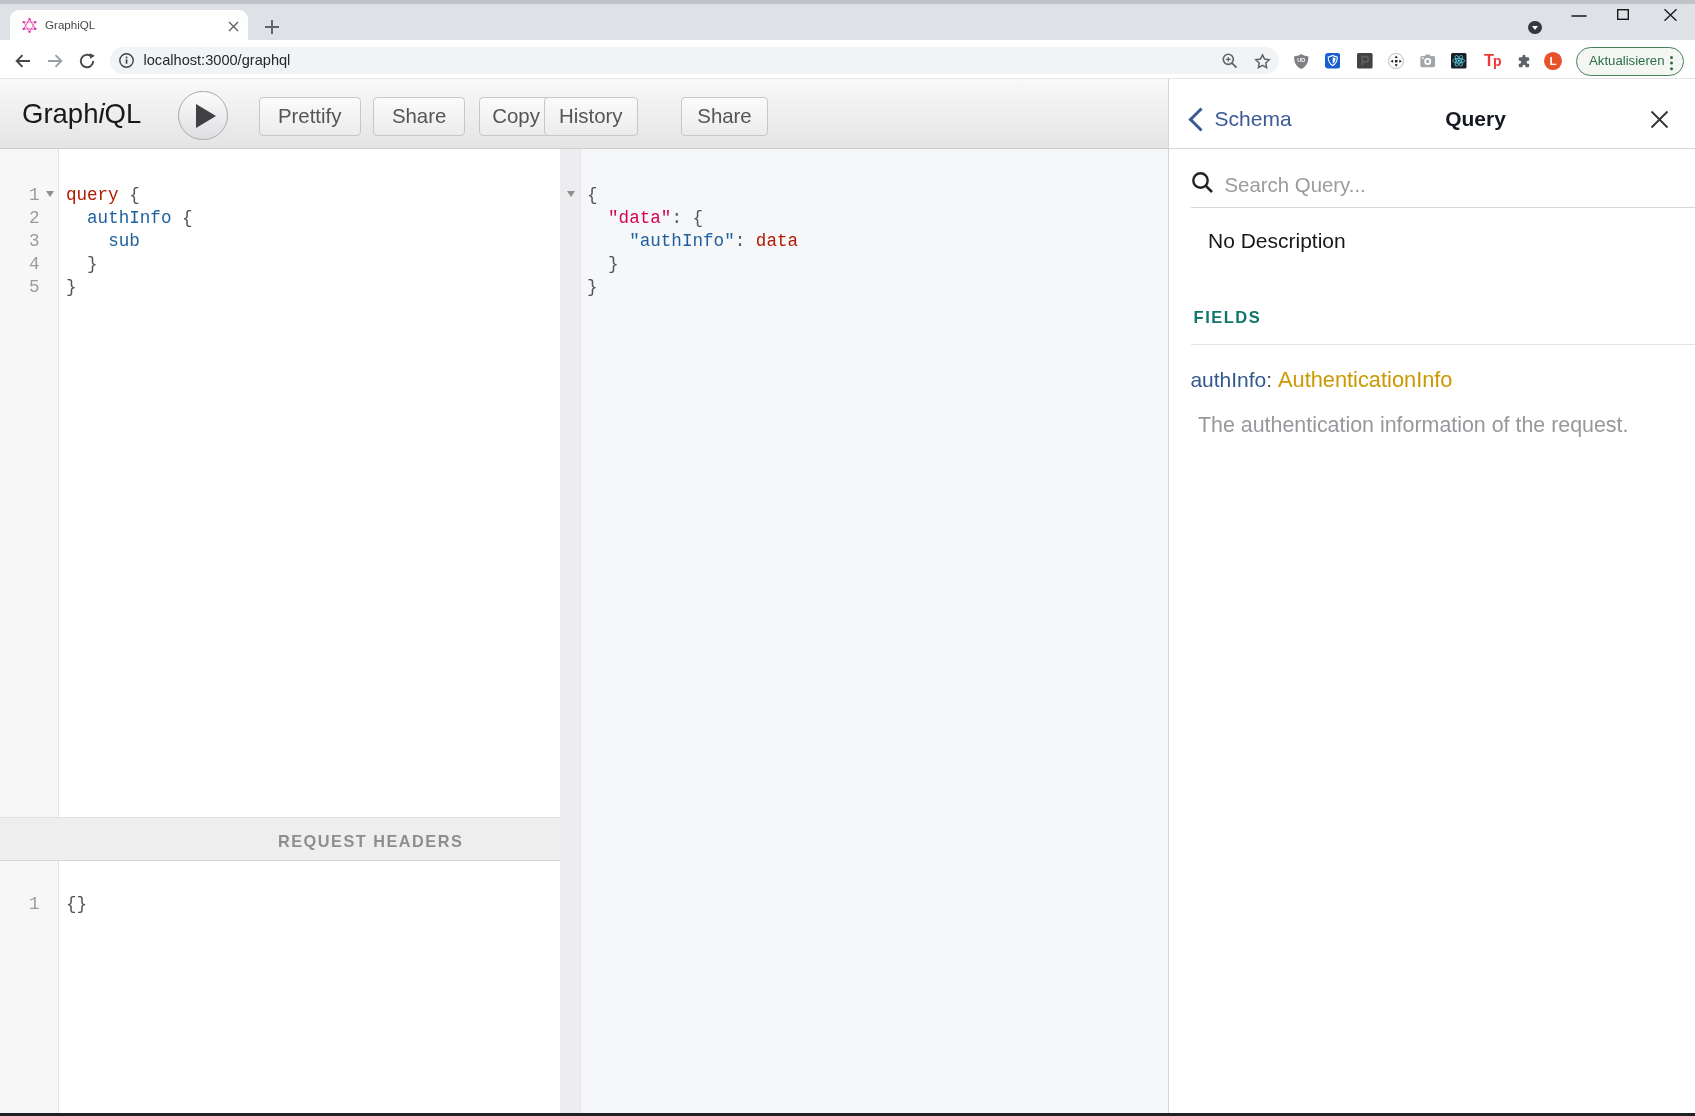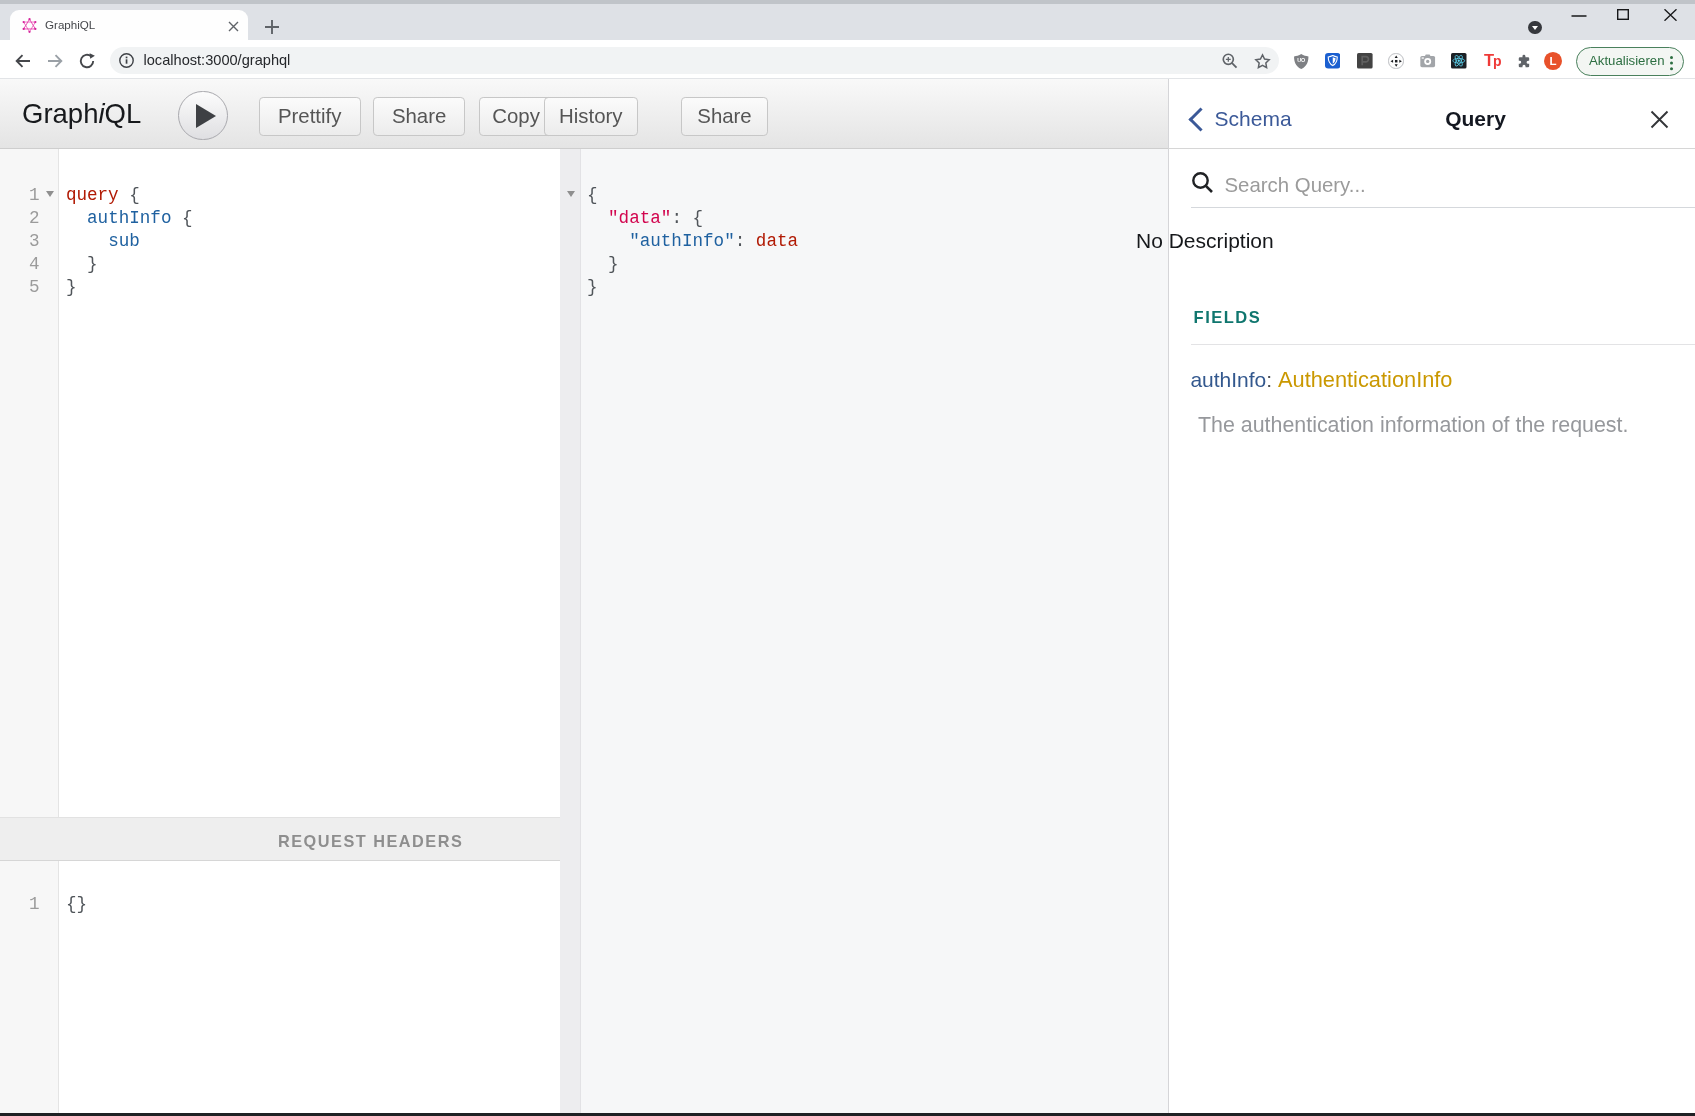--- a/index.html
+++ b/index.html
@@ -205,18 +205,18 @@
 <div class="abs" style="left:1445px;top:107px;width:61px;text-align:center;font-size:21px;font-weight:bold;color:#141821;line-height:24px;">Query</div>
 <svg class="abs" style="left:1650px;top:110px;" width="19" height="19" viewBox="0 0 19 19">
     <path d="M1.5 1.5 L17.5 17.5 M17.5 1.5 L1.5 17.5" stroke="#333538" stroke-width="1.9"></path>
   </svg>
 <svg class="abs" style="left:1191px;top:170.5px;" width="24" height="24" viewBox="0 0 24 24">
     <circle cx="9.5" cy="9.5" r="7.2" fill="none" stroke="#202225" stroke-width="2.4"></circle>
     <path d="M14.6 14.6 L21 21" stroke="#202225" stroke-width="2.6"></path>
   </svg>
 <div class="abs" style="left:1224.5px;top:172.9px;font-size:20.4px;color:#9b9b9b;line-height:24px;">Search Query...</div>
 <div class="abs" style="left:1190.5px;top:207.3px;width:504.5px;height:1px;background:#d5d8dc;"></div>
-<div class="abs" style="left:1136px;top:229.3px;font-size:21px;color:#16181b;line-height:24px;">No Description</div>
+<div class="abs" style="left:1208px;top:229.3px;font-size:21px;color:#16181b;line-height:24px;">No Description</div>
 <div class="abs" style="left:1193.6px;top:306.6px;font-size:16.5px;font-weight:bold;letter-spacing:1.5px;color:#0f766e;line-height:20px;">FIELDS</div>
 <div class="abs" style="left:1190.5px;top:344.3px;width:504.5px;height:1px;background:#e3e3e5;"></div>
 <div class="abs" style="left:1190.4px;top:367.6px;font-size:21px;line-height:24px;"><span style="color:#33588e;">authInfo</span><span style="color:#4a4d52;">:</span> <span style="color:#CA9800;font-size:21.8px;">AuthenticationInfo</span></div>
 <div class="abs" style="left:1198px;top:412.5px;font-size:21.4px;color:#96989c;line-height:24px;">The authentication information of the request.</div>
 <div class="abs" id="botstrip"></div>
 
 </body></html>

